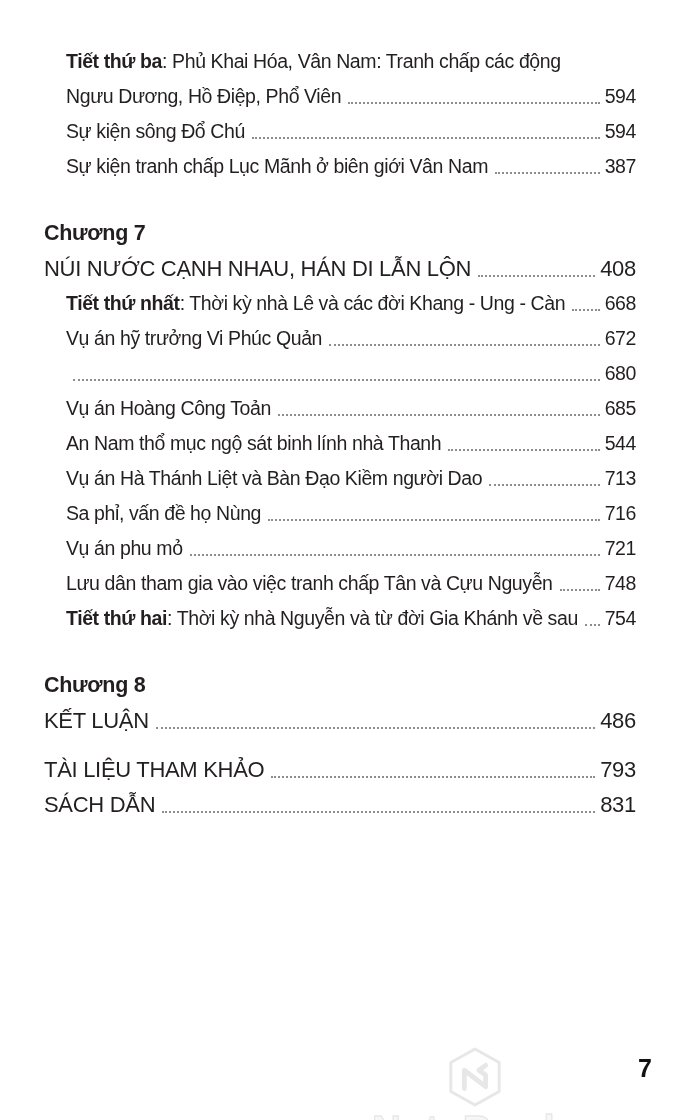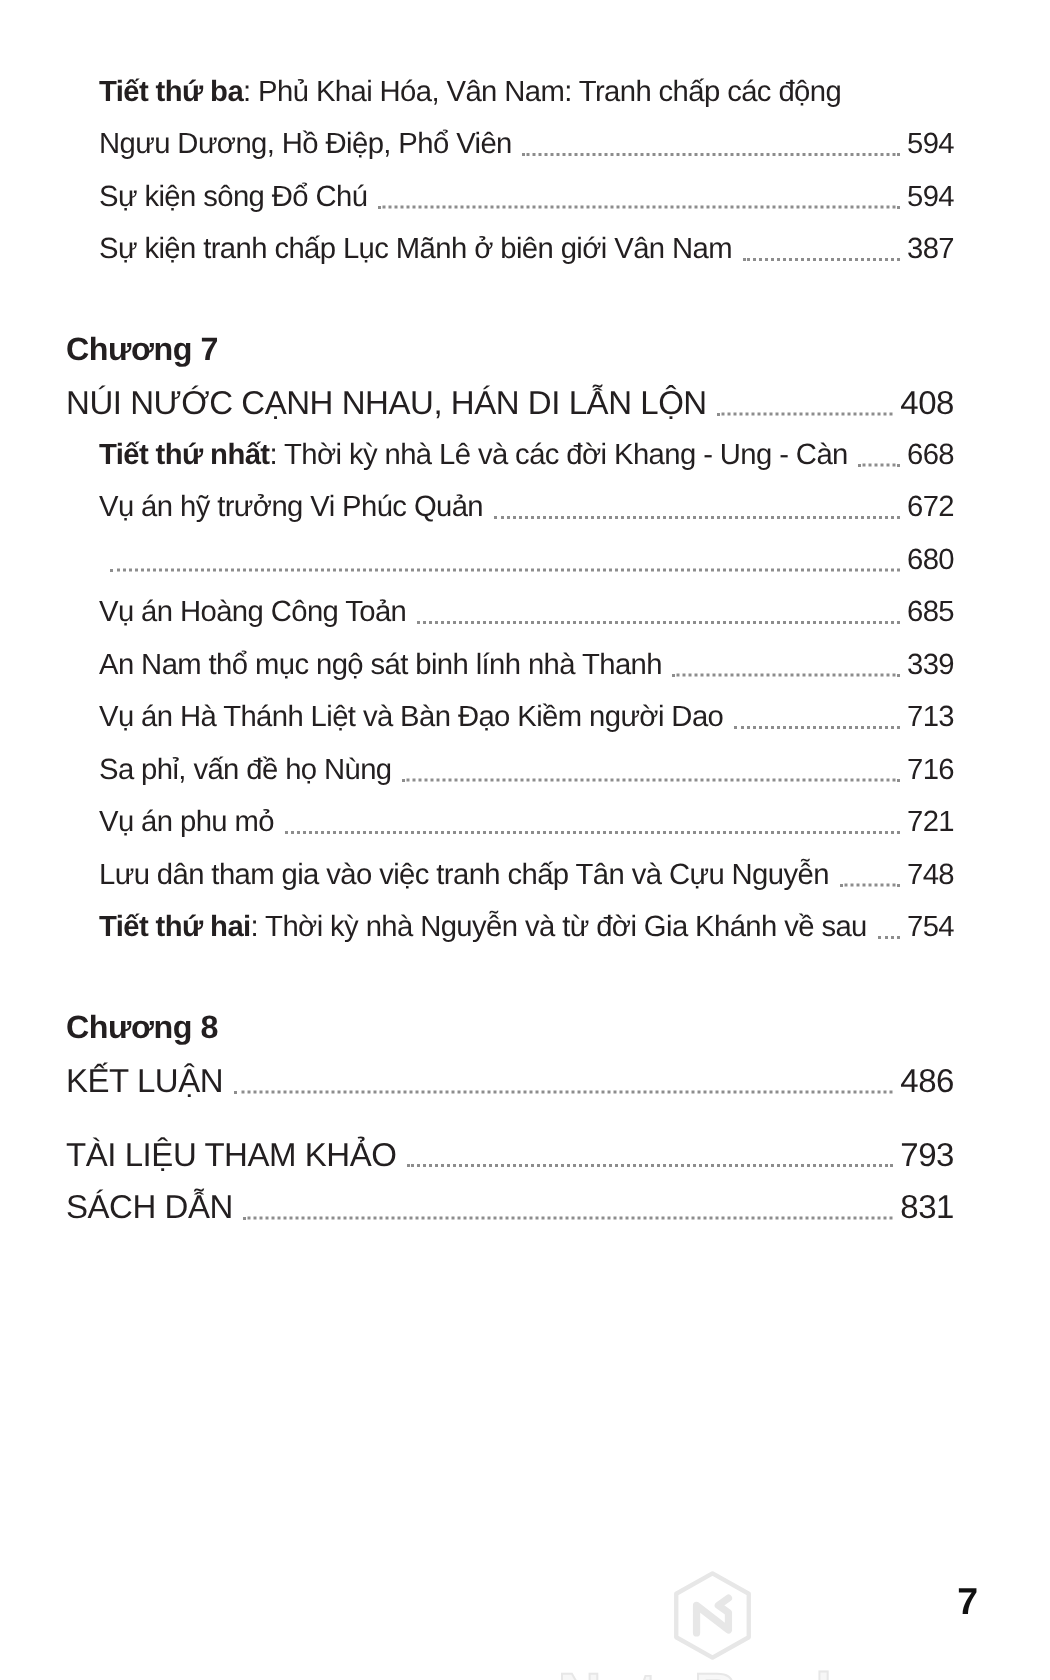--- a/index.html
+++ b/index.html
@@ -141,21 +141,21 @@
           <span class="pgn">680</span>
         </div>
         <div class="row indent">
           <span class="label">Vụ án Hoàng Công Toản</span>
           <span class="leader"></span>
           <span class="pgn">685</span>
         </div>
         <div class="row indent">
           <span class="label">An Nam thổ mục ngộ sát binh lính nhà Thanh</span>
           <span class="leader"></span>
-          <span class="pgn">339</span>
+          <span class="pgn">544</span>
         </div>
         <div class="row indent">
           <span class="label">Vụ án Hà Thánh Liệt và Bàn Đạo Kiềm người Dao</span>
           <span class="leader"></span>
           <span class="pgn">713</span>
         </div>
         <div class="row indent">
           <span class="label">Sa phỉ, vấn đề họ Nùng</span>
           <span class="leader"></span>
           <span class="pgn">716</span>

